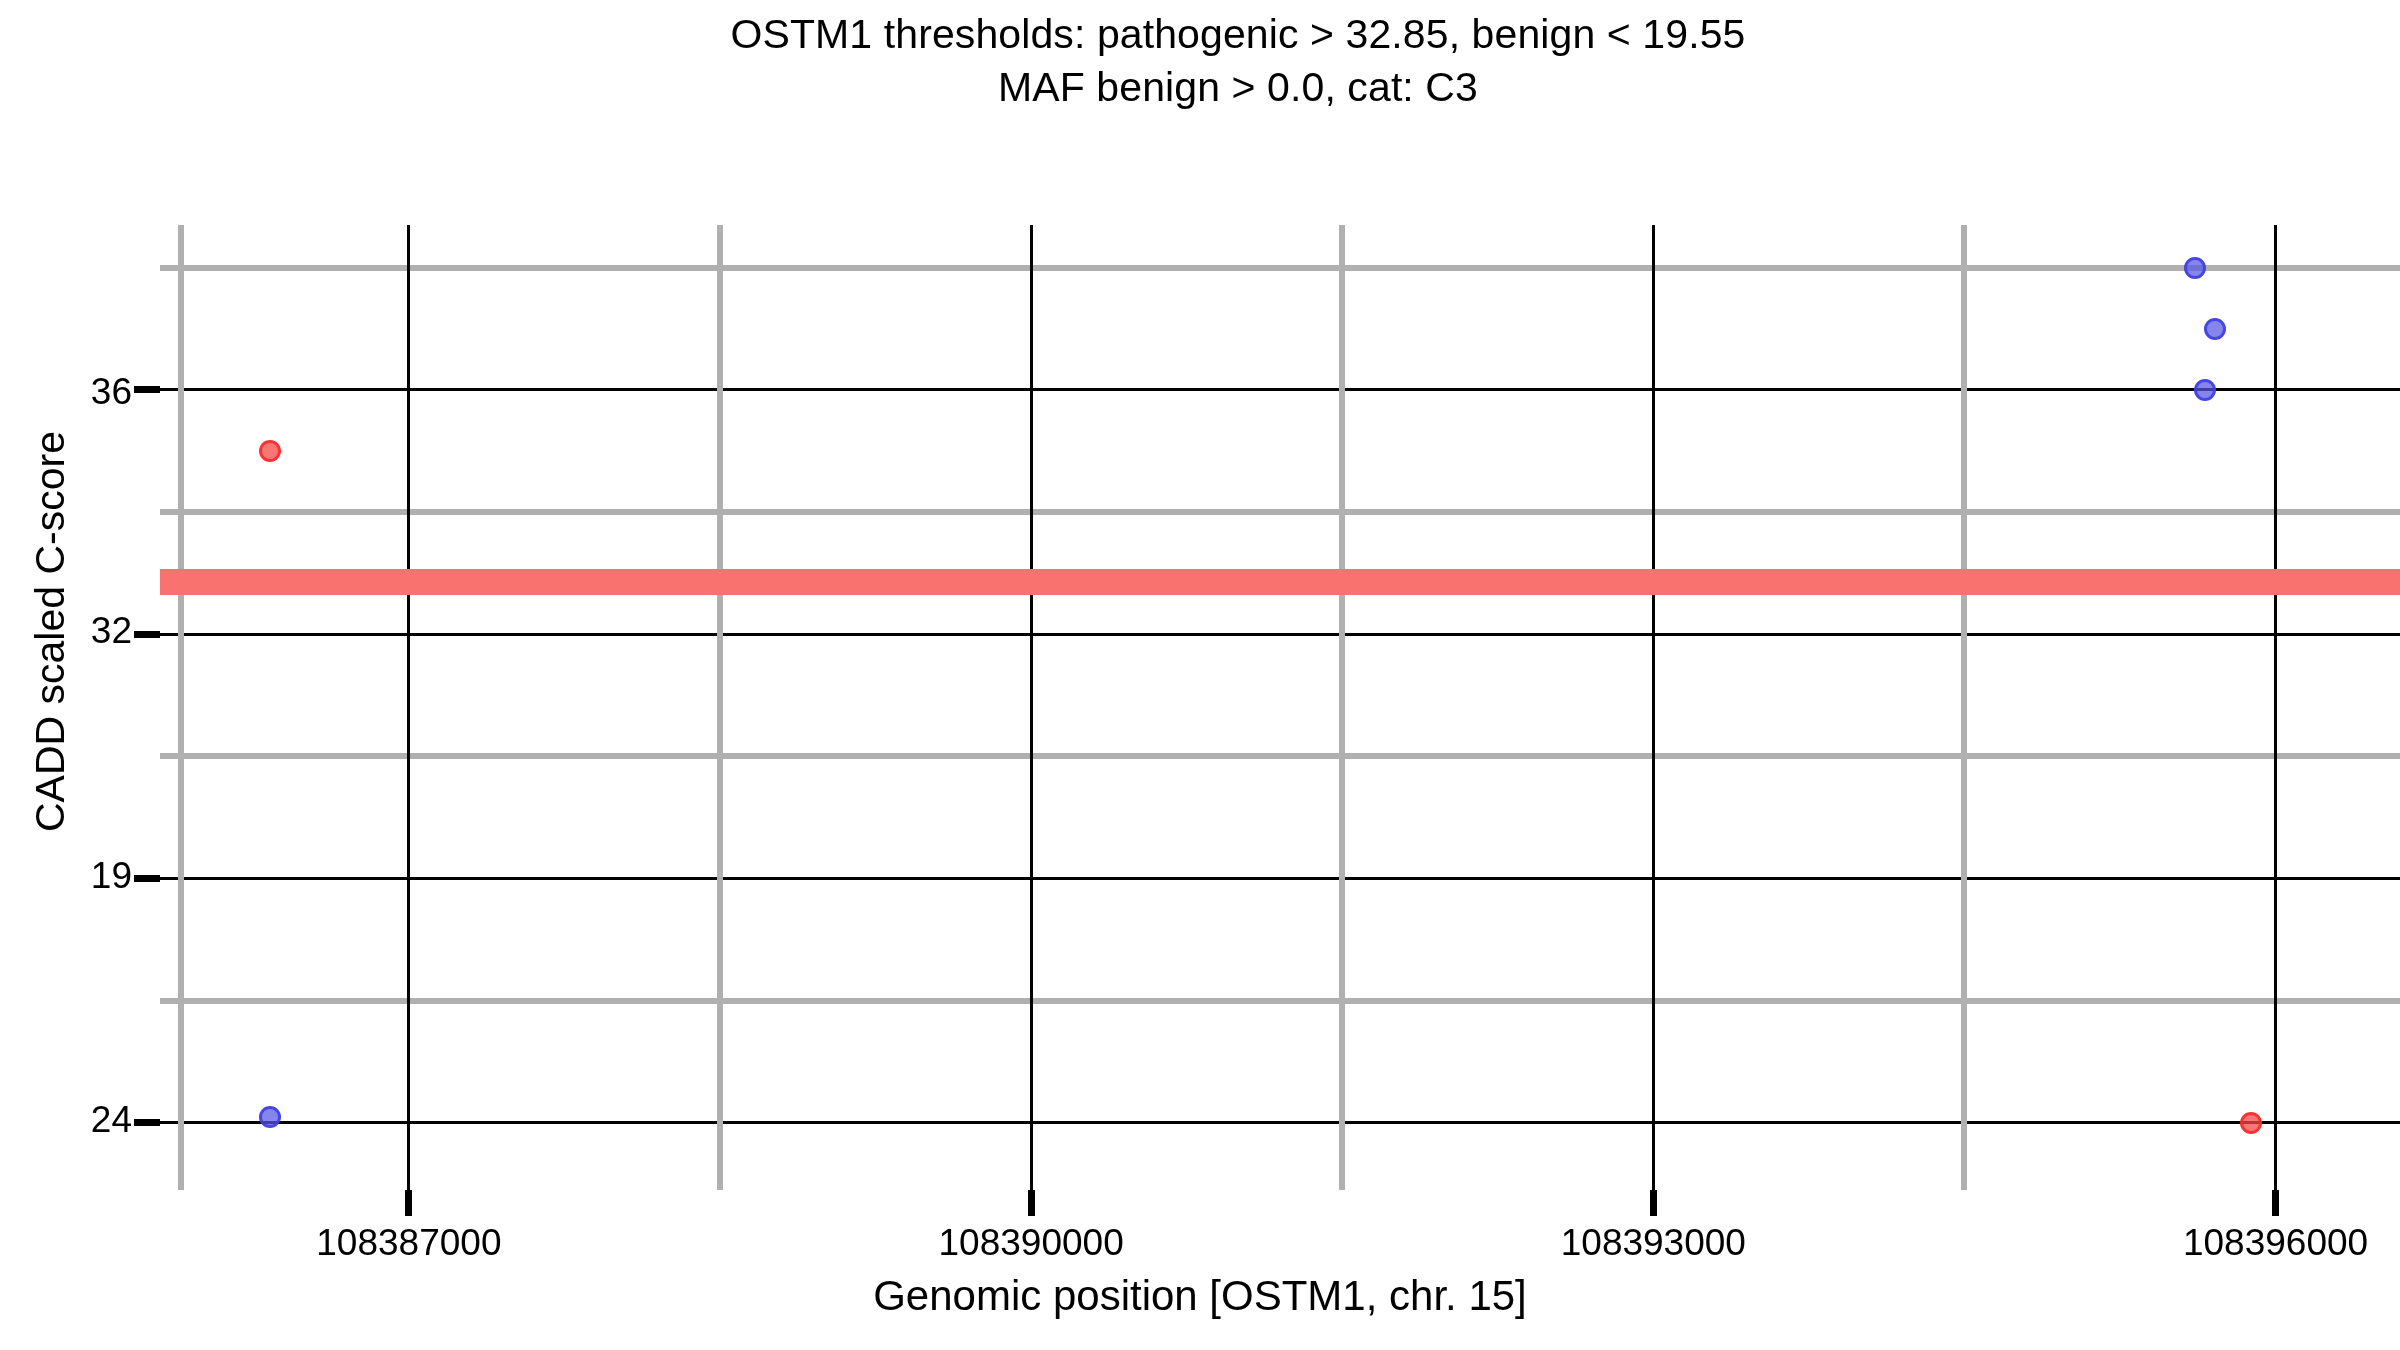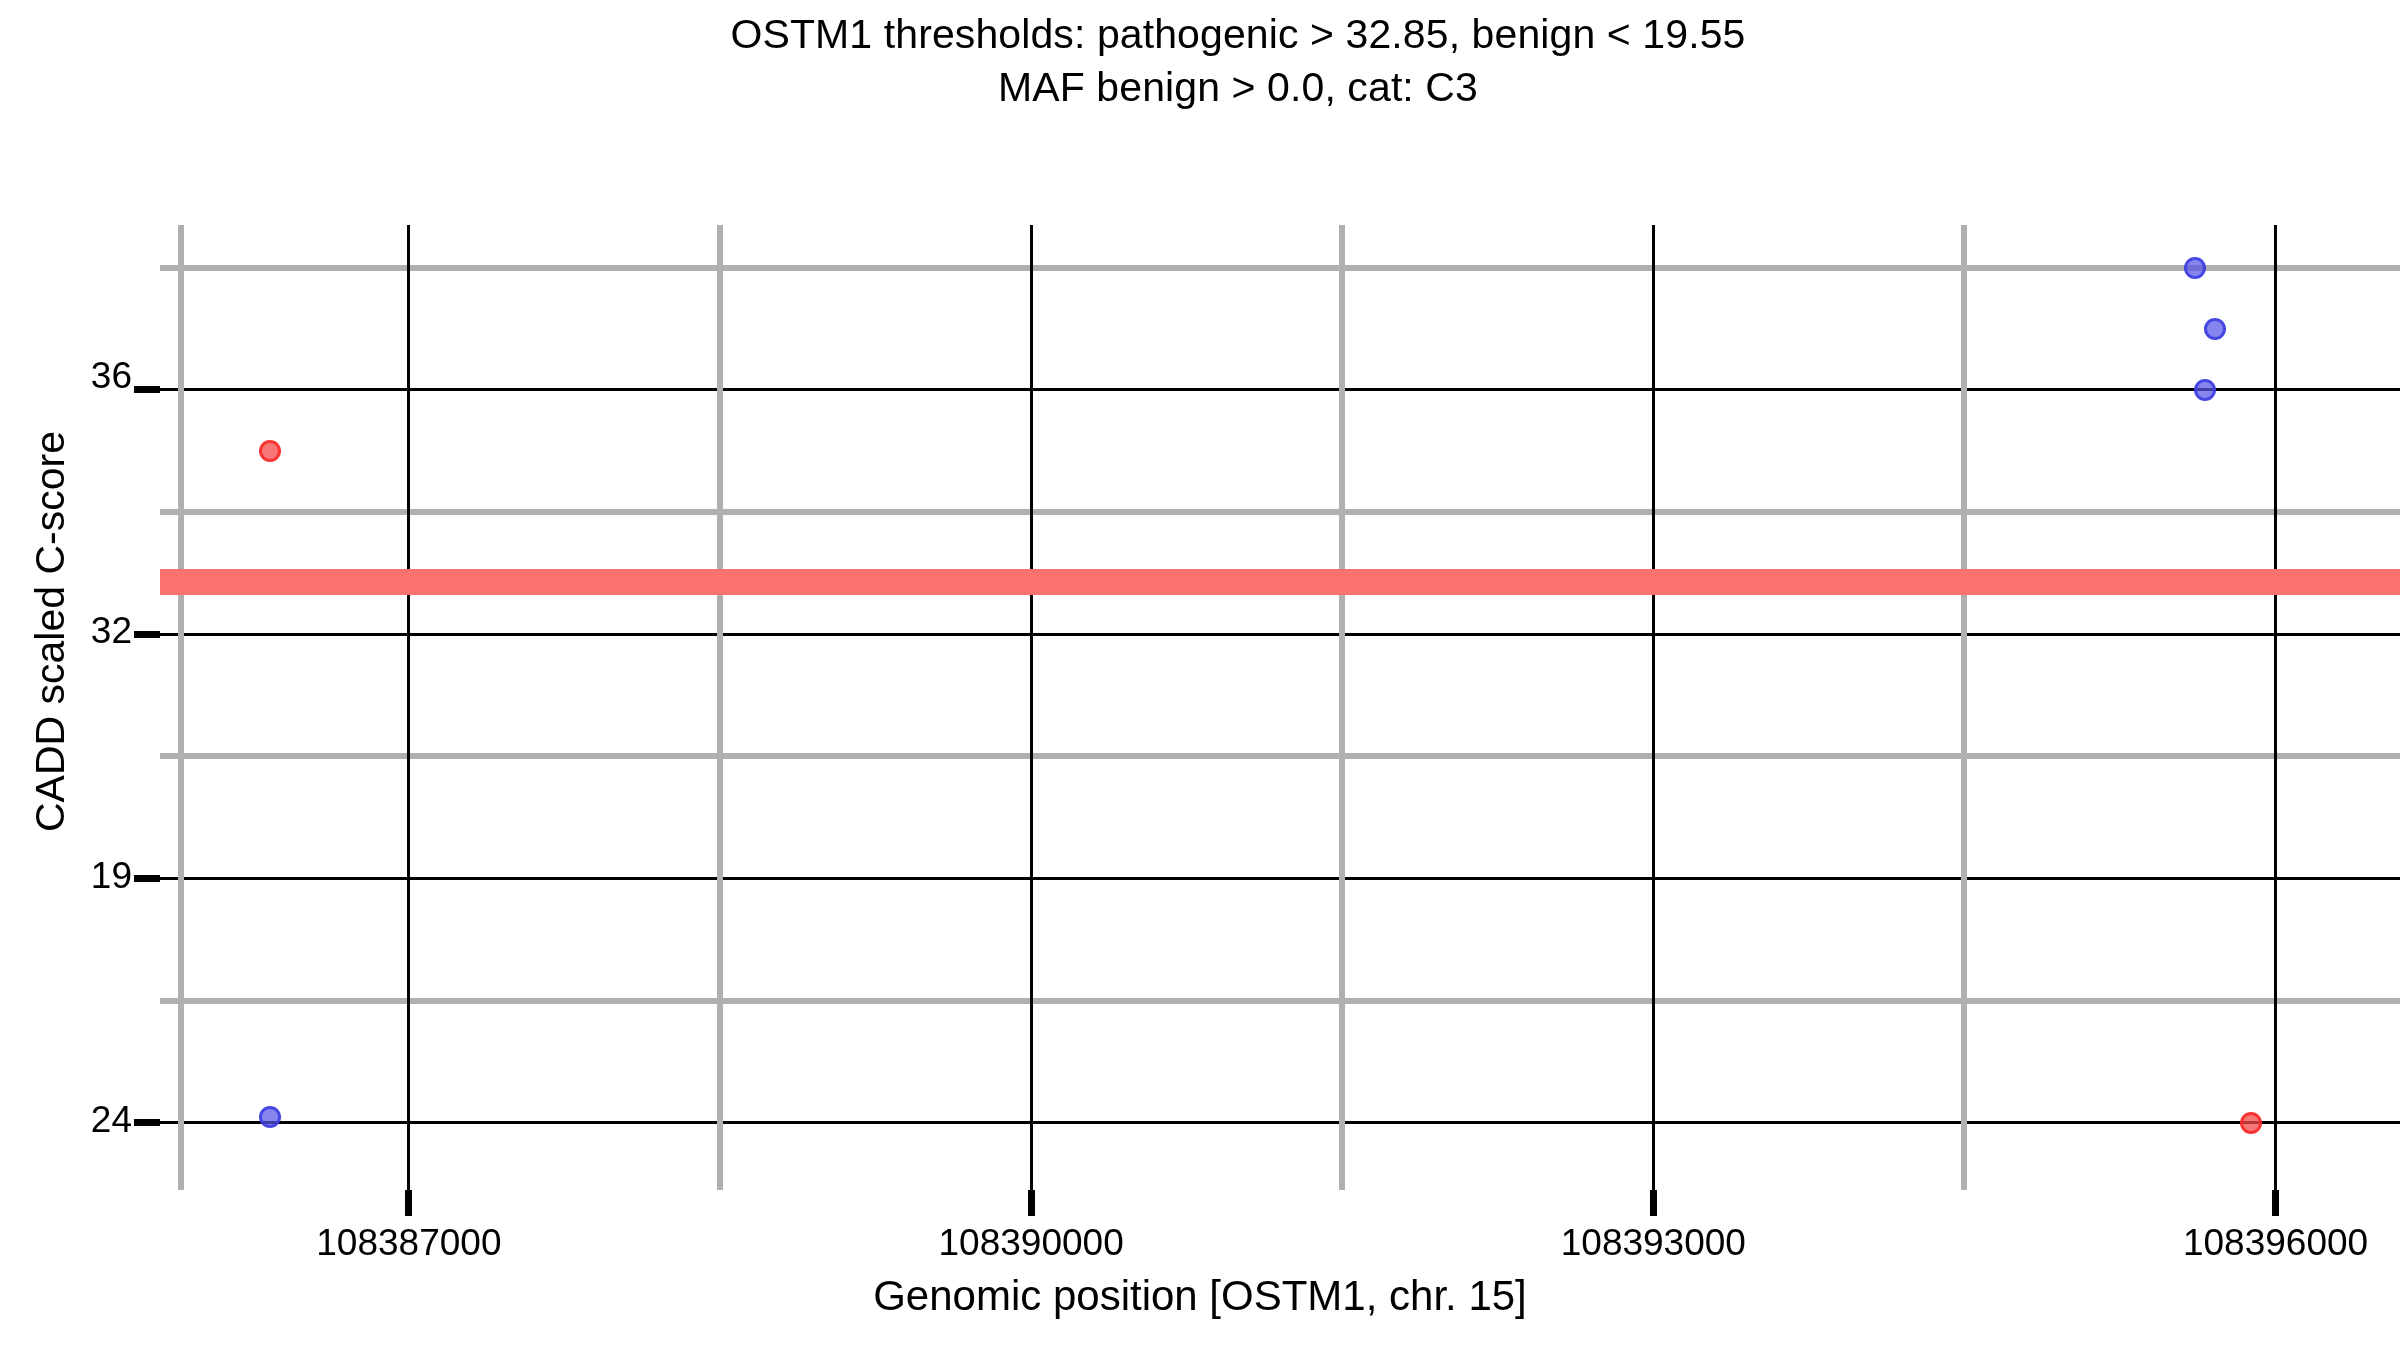--- a/index.html
+++ b/index.html
@@ -164,21 +164,21 @@
     <div class="title-line">OSTM1 thresholds: pathogenic &gt; 32.85, benign &lt; 19.55</div>
     <div class="title-line">MAF benign &gt; 0.0, cat: C3</div>
   </div>
 
   <div id="ylabel">CADD scaled C-score</div>
 
   <div id="xlabel">Genomic position [OSTM1, chr. 15]</div>
 
   <div id="ytick-layer">
       <div class="ytick-mark" style="top: 386.405px;"></div>
-      <div class="ytick-label" style="top: 355px;">36</div>
+      <div class="ytick-label" style="top: 371px;">36</div>
       <div class="ytick-mark" style="top: 630.709px;"></div>
       <div class="ytick-label" style="top: 610.209px; margin-left: 12px;">32</div>
       <div class="ytick-mark" style="top: 875.013px;"></div>
       <div class="ytick-label" style="top: 854.513px;">19</div>
       <div class="ytick-mark" style="top: 1119.32px;"></div>
       <div class="ytick-label" style="top: 1098.82px;">24</div>
     </div>
 
   <div id="xtick-layer">
       <div class="xtick-mark" style="left: 405.389px;"></div>

